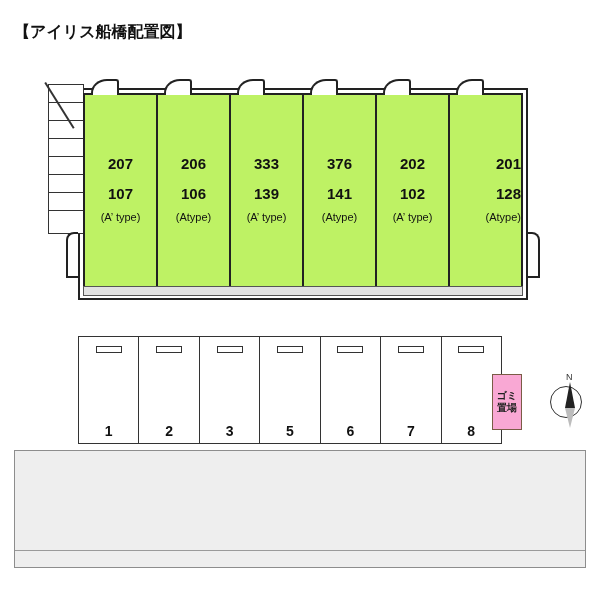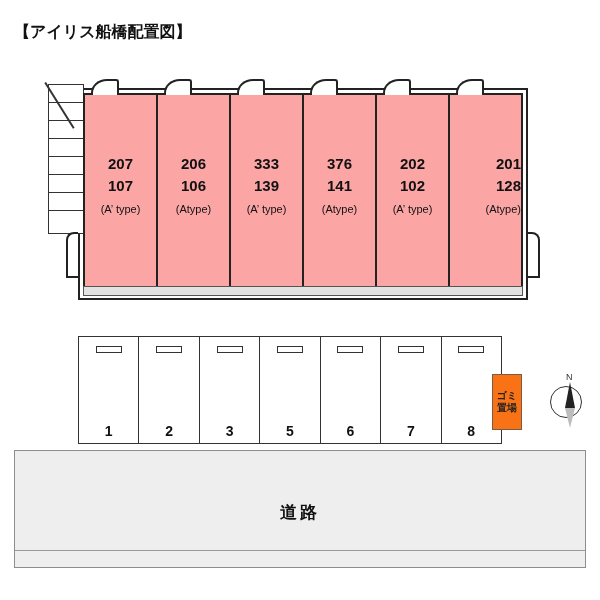--- a/index.html
+++ b/index.html
@@ -35,34 +35,34 @@
     box-sizing:border-box;
   }
   .units{
     position:absolute;
     left:5px; top:5px;
     width:440px; height:202px;
     display:flex;
   }
   .unit{
     flex:1 1 0;
-    background:#fca5a5;
+    background:#bef264;
     border:2px solid #222;
     box-sizing:border-box;
     margin-right:-2px;
     position:relative;
     display:flex;
     flex-direction:column;
     align-items:center;
     justify-content:flex-start;
     padding-top:58px;
   }
   .unit:last-child{margin-right:0;align-items:flex-end;}
   .unit .u1{font-size:15px;font-weight:bold;color:#111;line-height:22px;}
-  .unit .u2{font-size:15px;font-weight:bold;color:#111;line-height:22px;}
+  .unit .u2{font-size:15px;font-weight:bold;color:#111;line-height:22px;margin-top:8px;}
   .unit .u3{font-size:11px;font-weight:normal;color:#111;line-height:20px;margin-top:2px;white-space:nowrap;}
 
   
   .door{
     position:absolute;
     top:-16px;
     left:6px;
     width:28px; height:16px;
     border-left:2px solid #222;
     border-top:2px solid #222;
@@ -167,21 +167,21 @@
     font-size:14px;
     font-weight:bold;
     color:#111;
   }
 
   
   .trash{
     position:absolute;
     left:492px; top:374px;
     width:30px; height:56px;
-    background:#f97316;
+    background:#f9a8d4;
     border:1.5px solid #7a5c45;
     box-sizing:border-box;
     display:flex;
     flex-direction:column;
     align-items:center;
     justify-content:center;
     line-height:12px;
   }
   .trash span{
     font-size:10px;
@@ -352,15 +352,14 @@
 </div>
 
 <div class="compass">
   <div class="n">N</div>
   <div class="circle"></div>
   <div class="needle-dark"></div>
   <div class="needle-light"></div>
 </div>
 
 <div class="road">
-  <div class="road-label">道路</div>
   <div class="road-line"></div>
 </div>
 
 </body></html>

